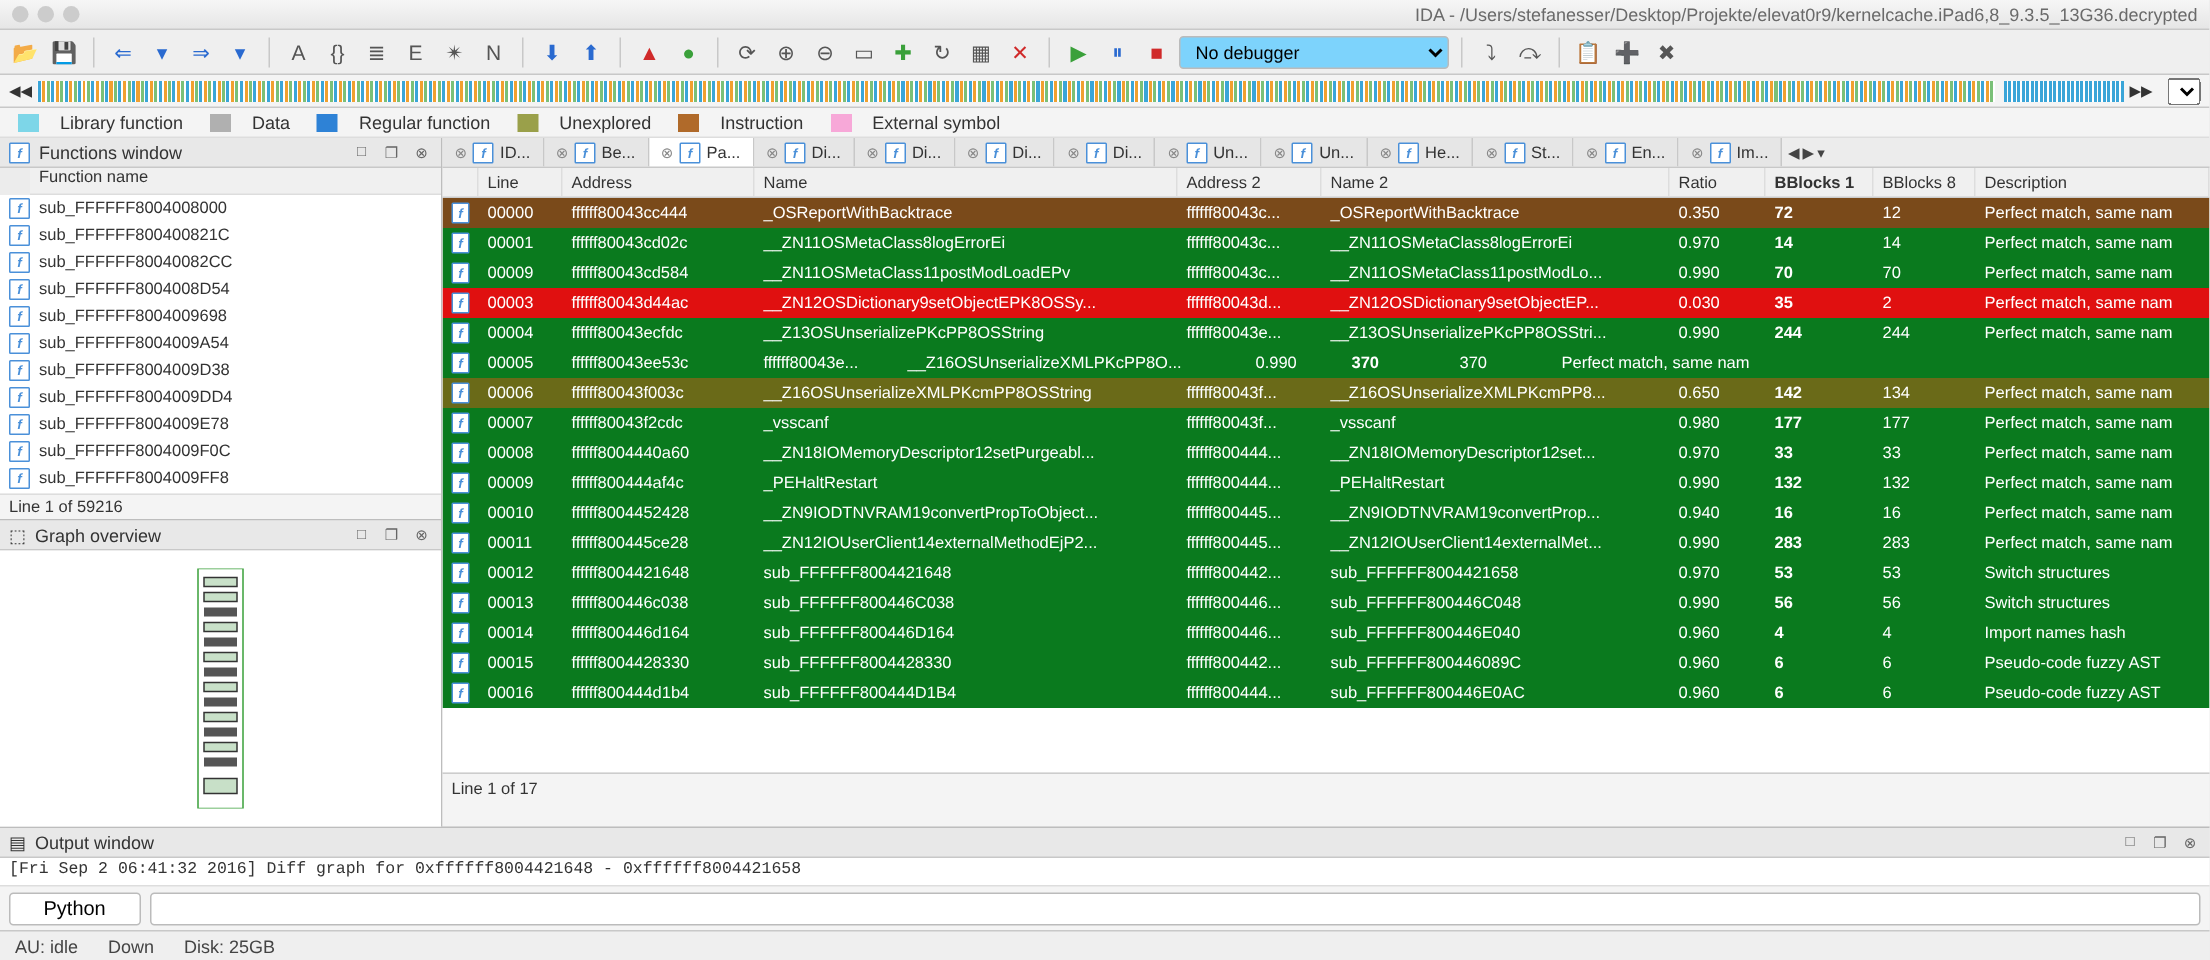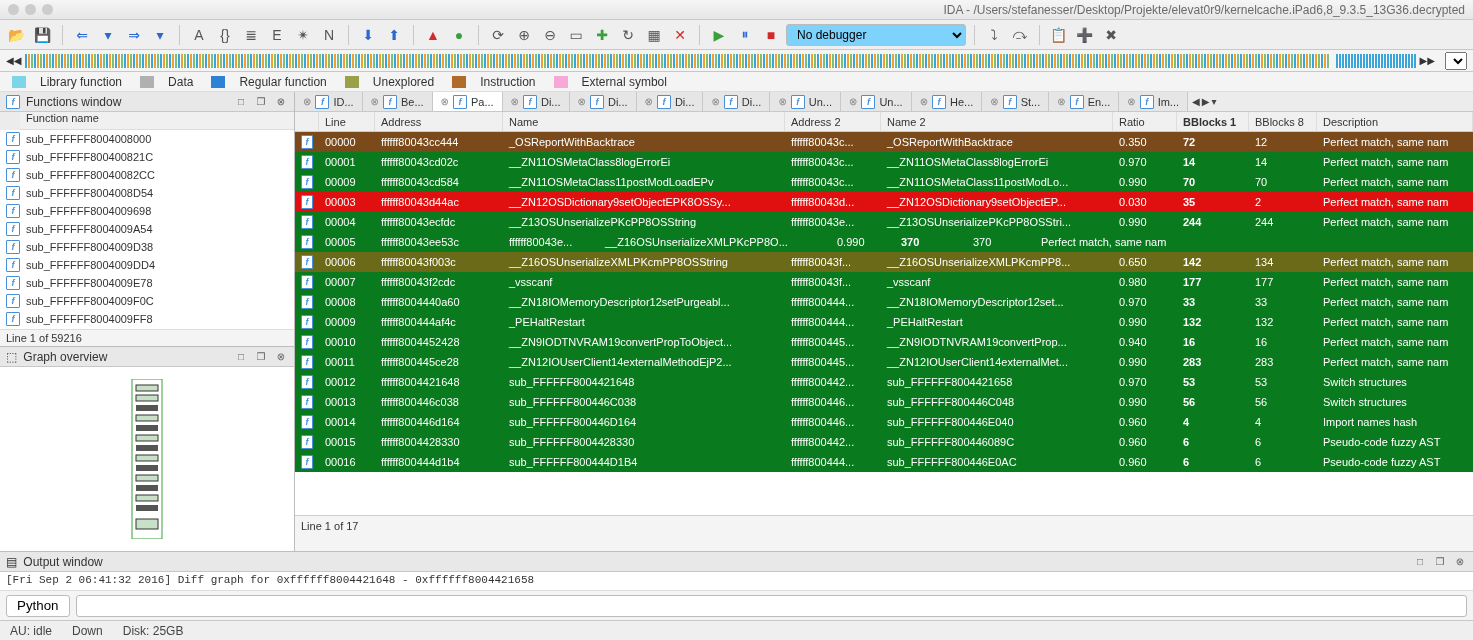--- a/index.html
+++ b/index.html
@@ -65,21 +65,21 @@
 .row.red { background:#e01010; }
 .row.olive { background:#6a6a18; }
 .row .c-icon .ficon { background:#fff; }
 
 .grid-foot { height:36px; background:#f4f4f4; border-top:1px solid #ccc; padding:4px 6px; font-size:11px;}
 
 
 .output { border-top:1px solid #bdbdbd; display:flex; flex-direction:column;}
 .out-body { background:#fff; font-family:"Menlo","Courier New",monospace; font-size:11px; padding:2px 6px; height:18px; overflow:hidden; white-space:nowrap;}
 .out-input { display:flex; align-items:center; gap:6px; padding:4px 6px; border-top:1px solid #ddd; background:#f4f4f4; height:30px;}
-.out-input button { height:22px; padding:0 10px; border:1px solid #bbb; border-radius:3px; background:#fff;}
+.out-input button { height:22px; padding:0 22px; border:1px solid #bbb; border-radius:3px; background:#fff;}
 .out-input input { flex:1; height:22px; border:1px solid #bbb; border-radius:3px; padding:0 6px;}
 
 .statusbar { height:20px; background:#efefef; display:flex; align-items:center; gap:20px; padding:0 10px; font-size:12px; color:#444; border-top:1px solid #c8c8c8;}
 </style>
 </head>
 <body>
 
 <div class="titlebar">
   <div class="traffic">
     <div class="dot"></div>

